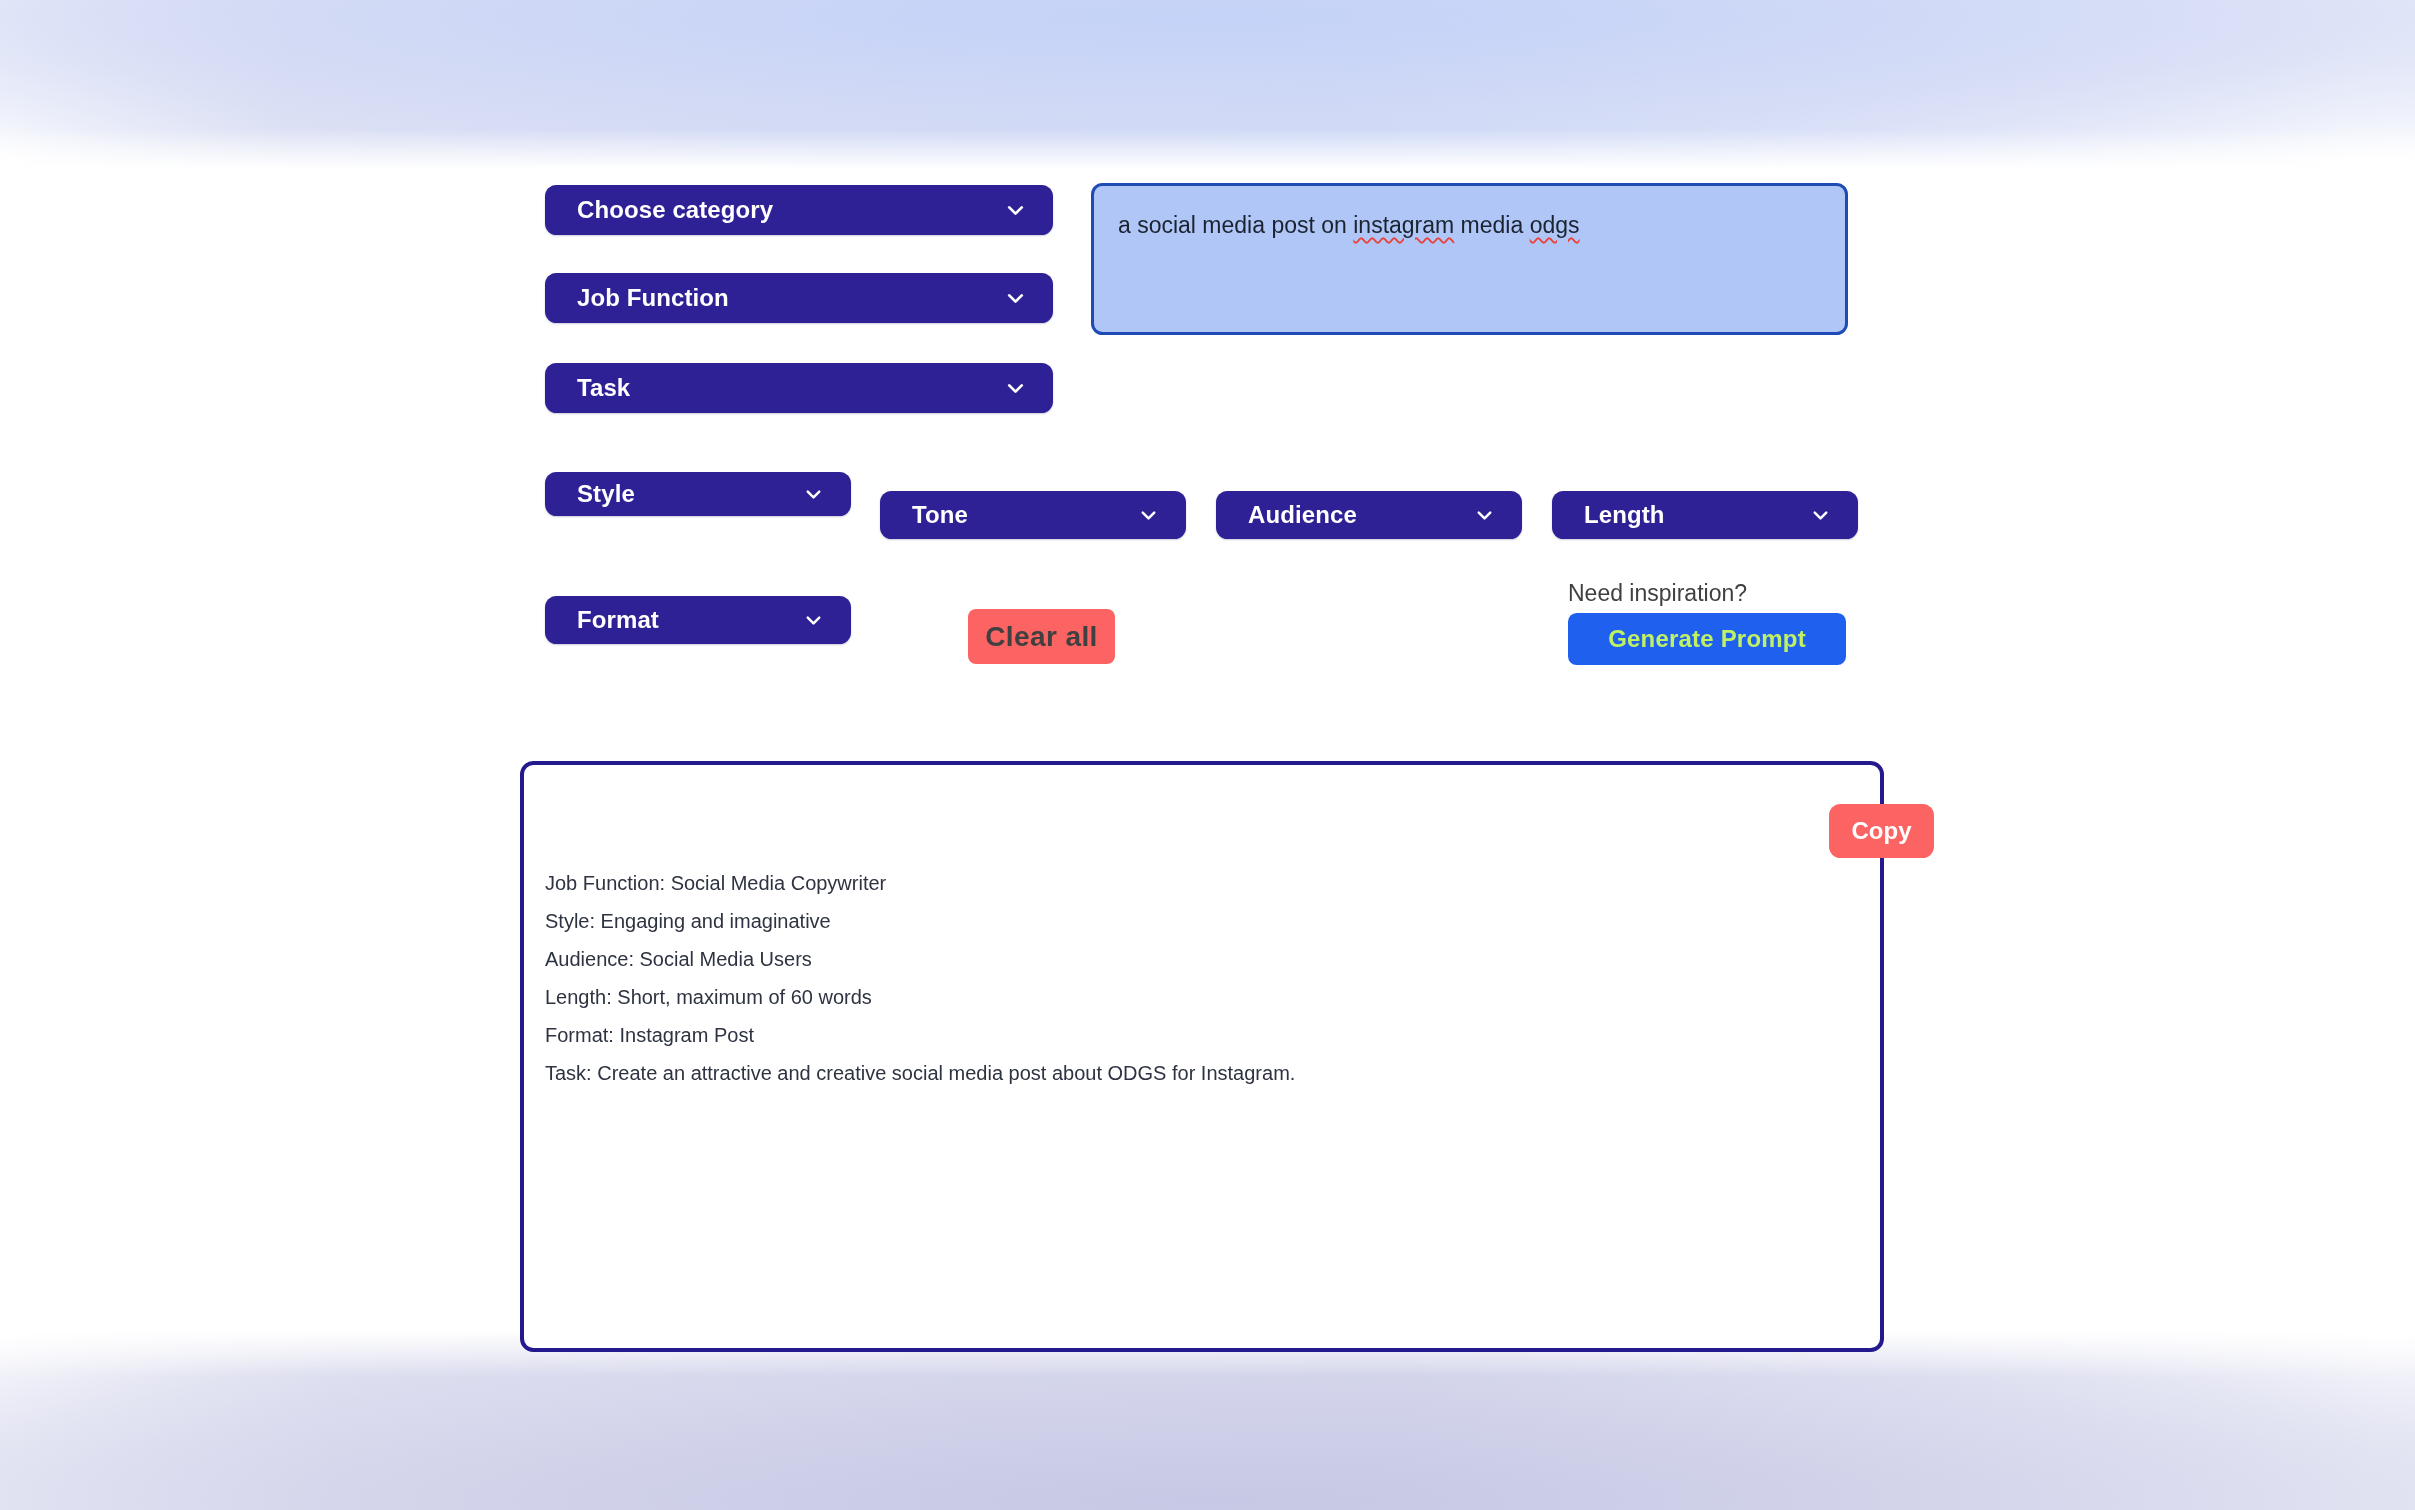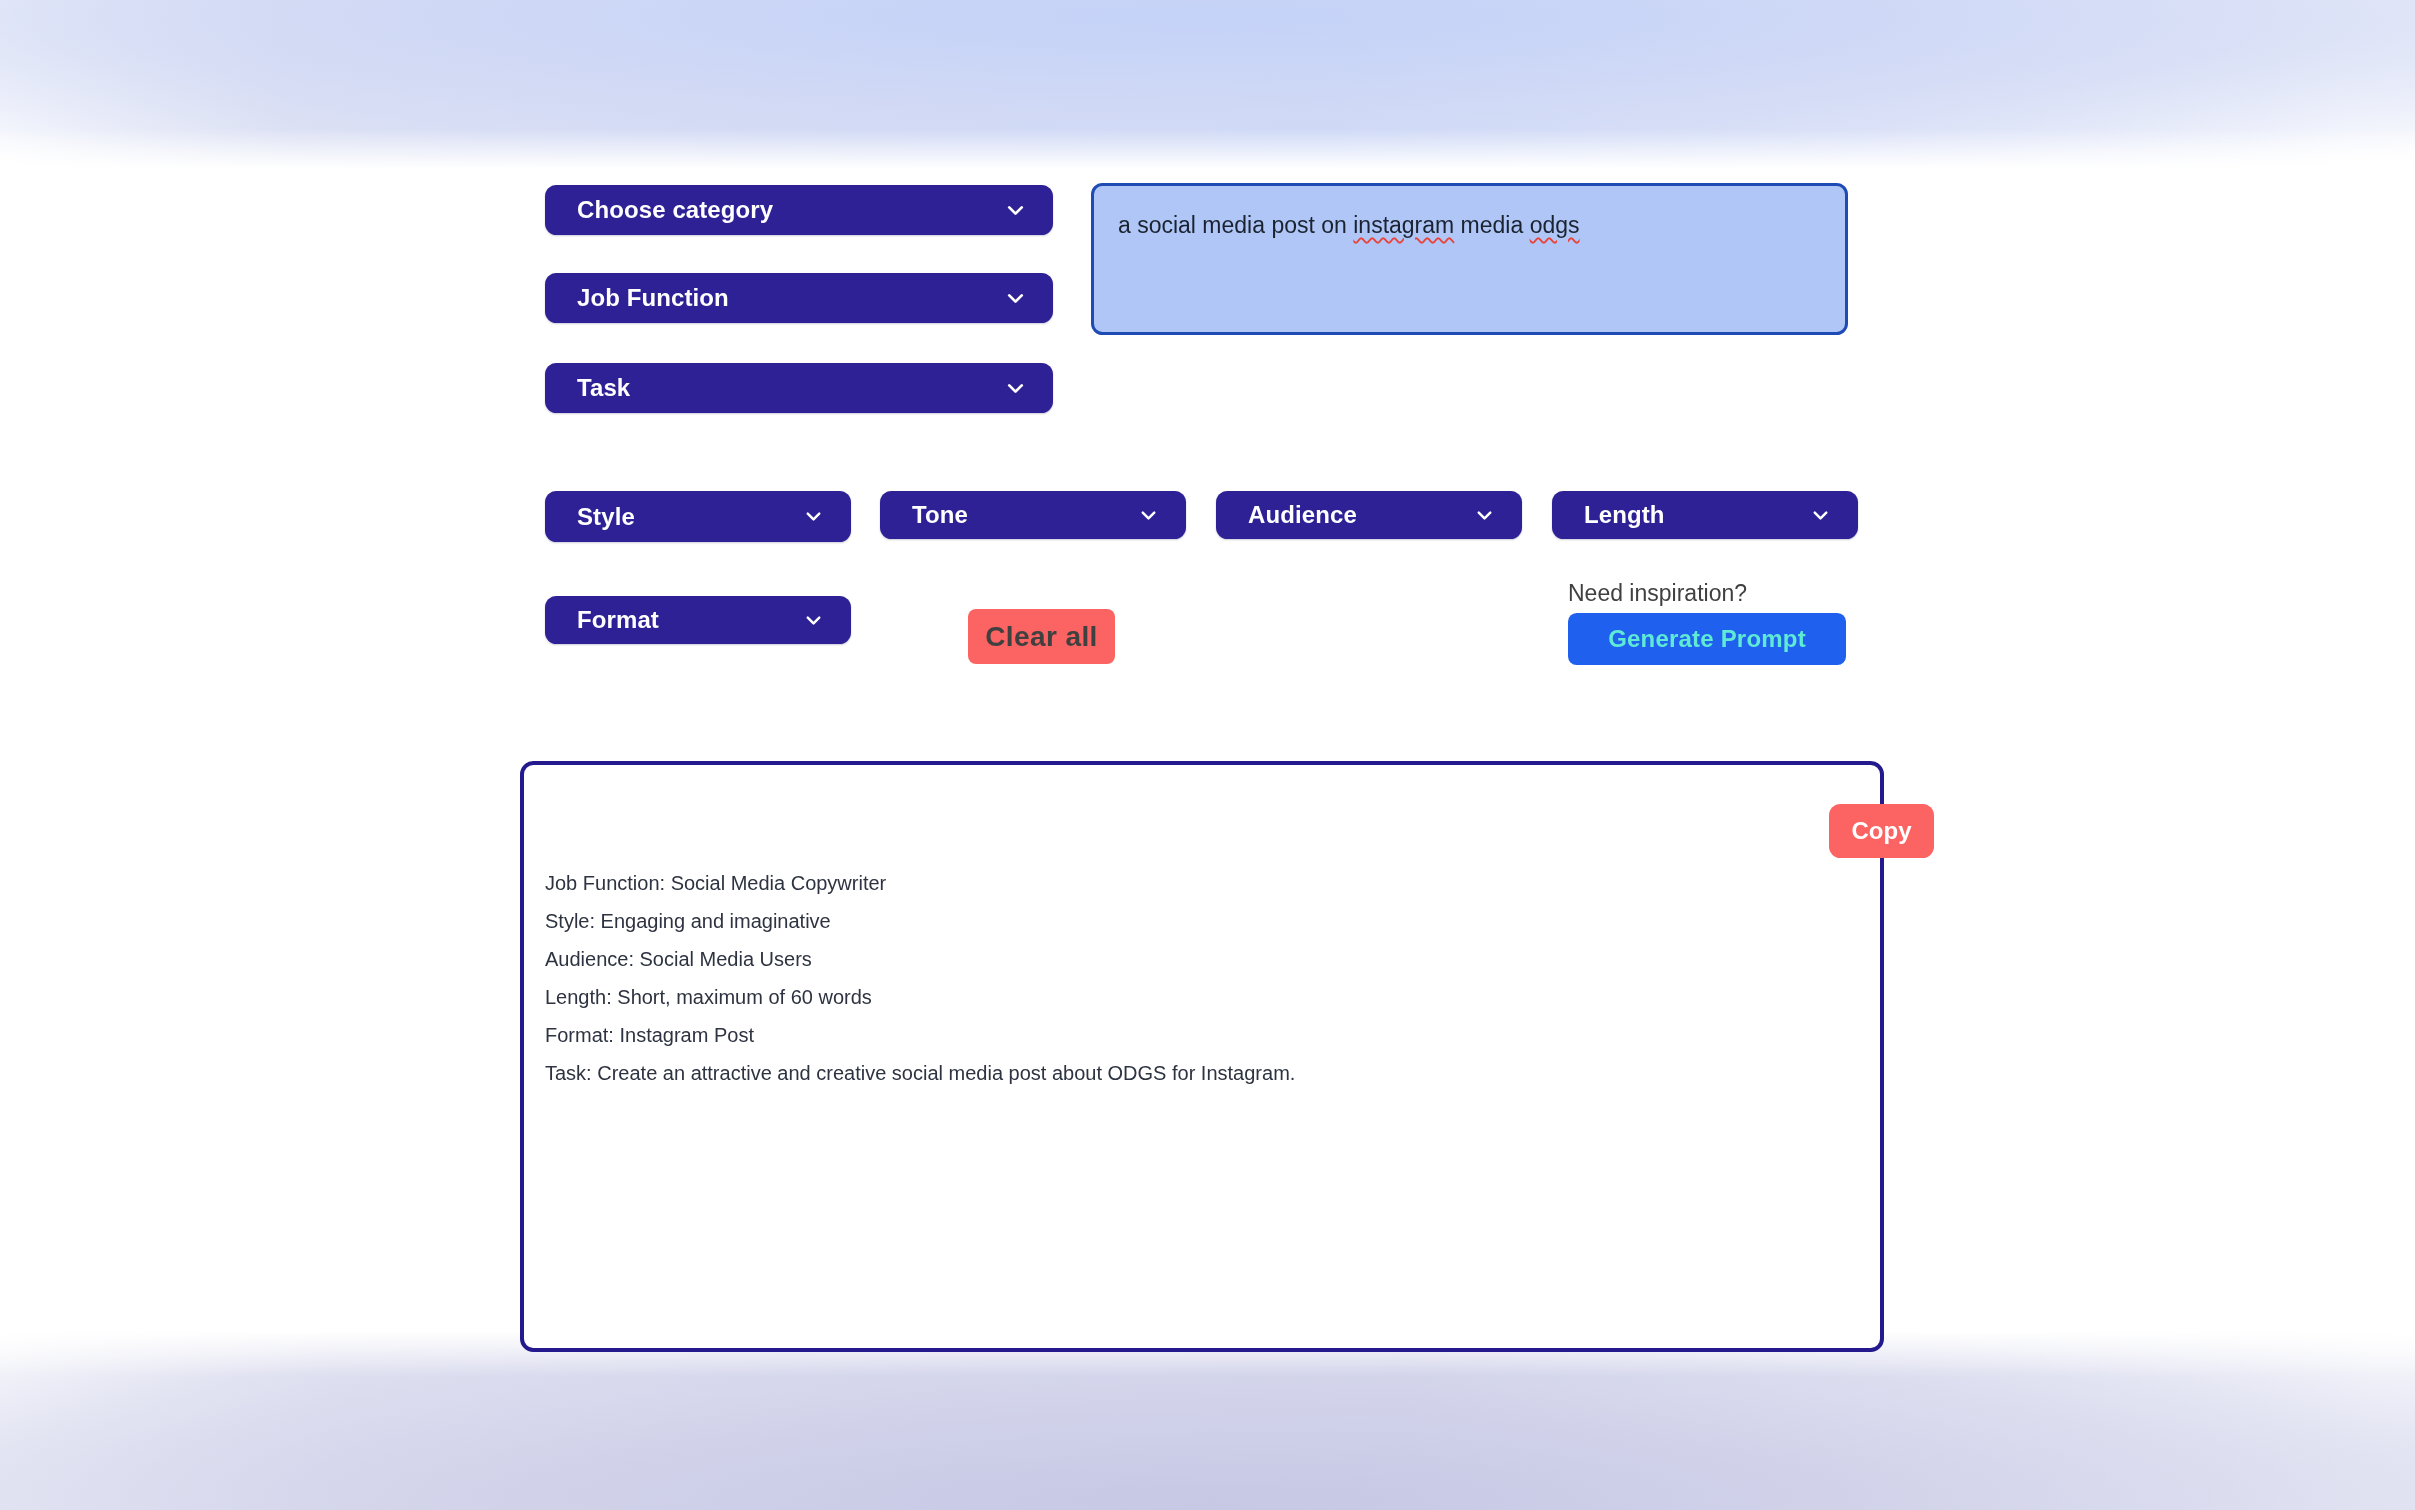--- a/index.html
+++ b/index.html
@@ -89,21 +89,21 @@
     flex: 0 0 auto;
   }
   .dd .chev svg { display: block; }
 
   
   .dd-cat    { left: 521px; top: 185px;  width: 508px; height: 50px; }
   .dd-job    { left: 521px; top: 273px;  width: 508px; height: 50px; }
   .dd-task   { left: 521px; top: 363px;  width: 508px; height: 50px; }
 
   
-  .dd-style  { left: 521px;  top: 491px; width: 306px; height: 51px; }
+  .dd-style  { left: 521px;  top: 472px; width: 306px; height: 44px; }
   .dd-tone   { left: 856px;  top: 491px; width: 306px; height: 48px; }
   .dd-aud    { left: 1192px; top: 491px; width: 306px; height: 48px; }
   .dd-len    { left: 1528px; top: 491px; width: 306px; height: 48px; }
   .dd-format { left: 521px;  top: 596px; width: 306px; height: 48px; }
 
   
   .prompt-box {
     position: absolute;
     left: 1067px;
     top: 183px;
@@ -168,21 +168,21 @@
     font-family: "Liberation Sans", sans-serif;
     white-space: nowrap;
   }
   .generate-btn {
     position: absolute;
     left: 1544px;
     top: 613px;
     width: 278px;
     height: 52px;
     background: #2060ef;
-    color: #5eead4;
+    color: #bef264;
     border: none;
     border-radius: 8.6px;
     font-size: 24px;
     font-weight: 700;
     letter-spacing: 0.2px;
     cursor: pointer;
     font-family: "Liberation Sans", sans-serif;
   }
 
   

